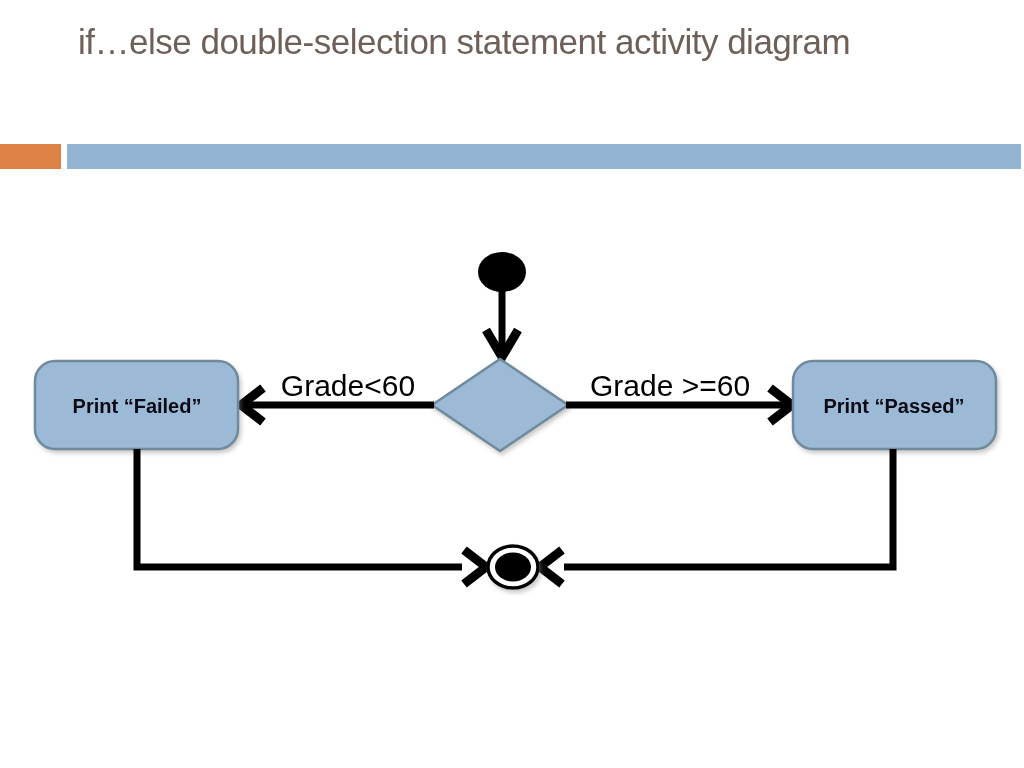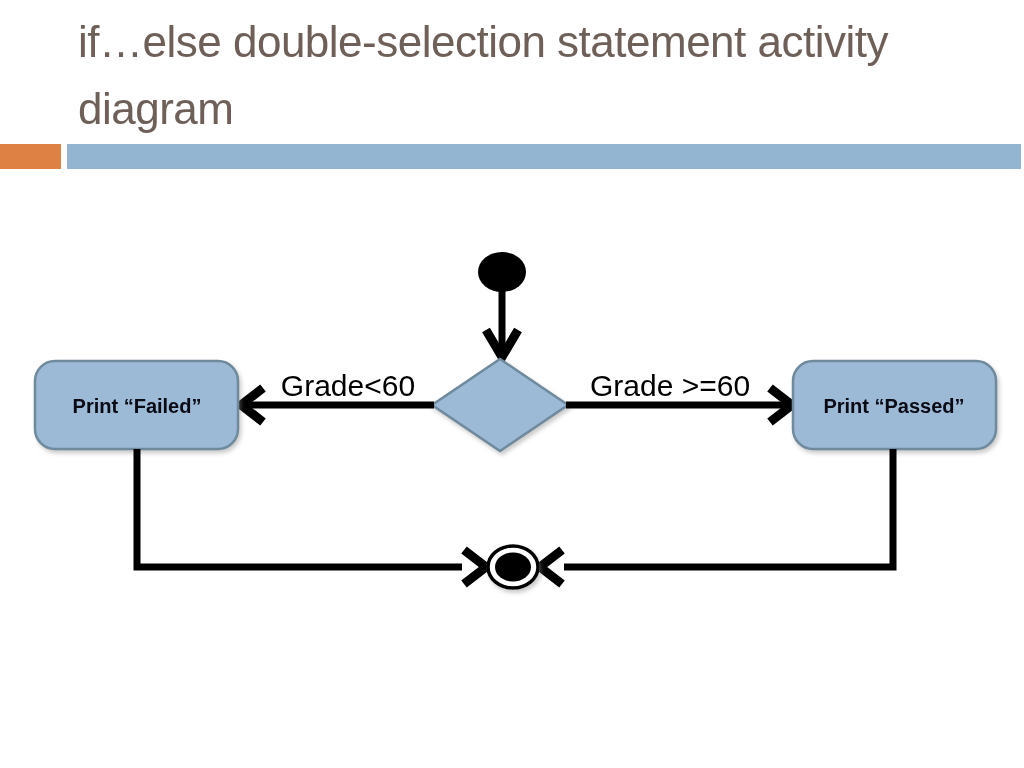--- a/index.html
+++ b/index.html
@@ -9,21 +9,21 @@
     height: 768px;
     background: #ffffff;
     overflow: hidden;
     font-family: "Liberation Sans", sans-serif;
   }
   .slide-title {
     position: absolute;
     left: 78px;
     top: 8px;
     width: 870px;
-    font-size: 44px;
+    font-size: 35px;
     line-height: 67px;
     font-weight: 400;
     letter-spacing: -0.5px;
     color: #6e6058;
   }
   .accent-orange {
     position: absolute;
     left: 0;
     top: 144px;
     width: 61px;

